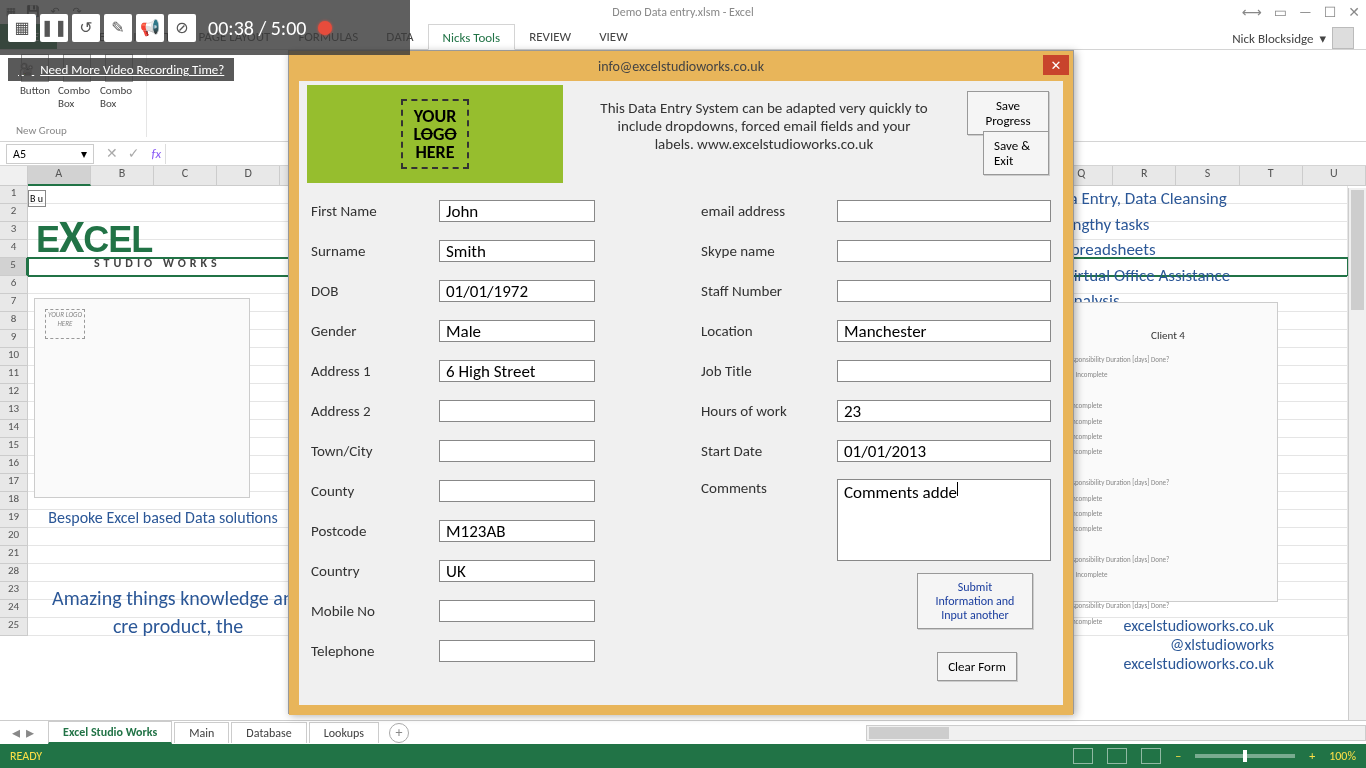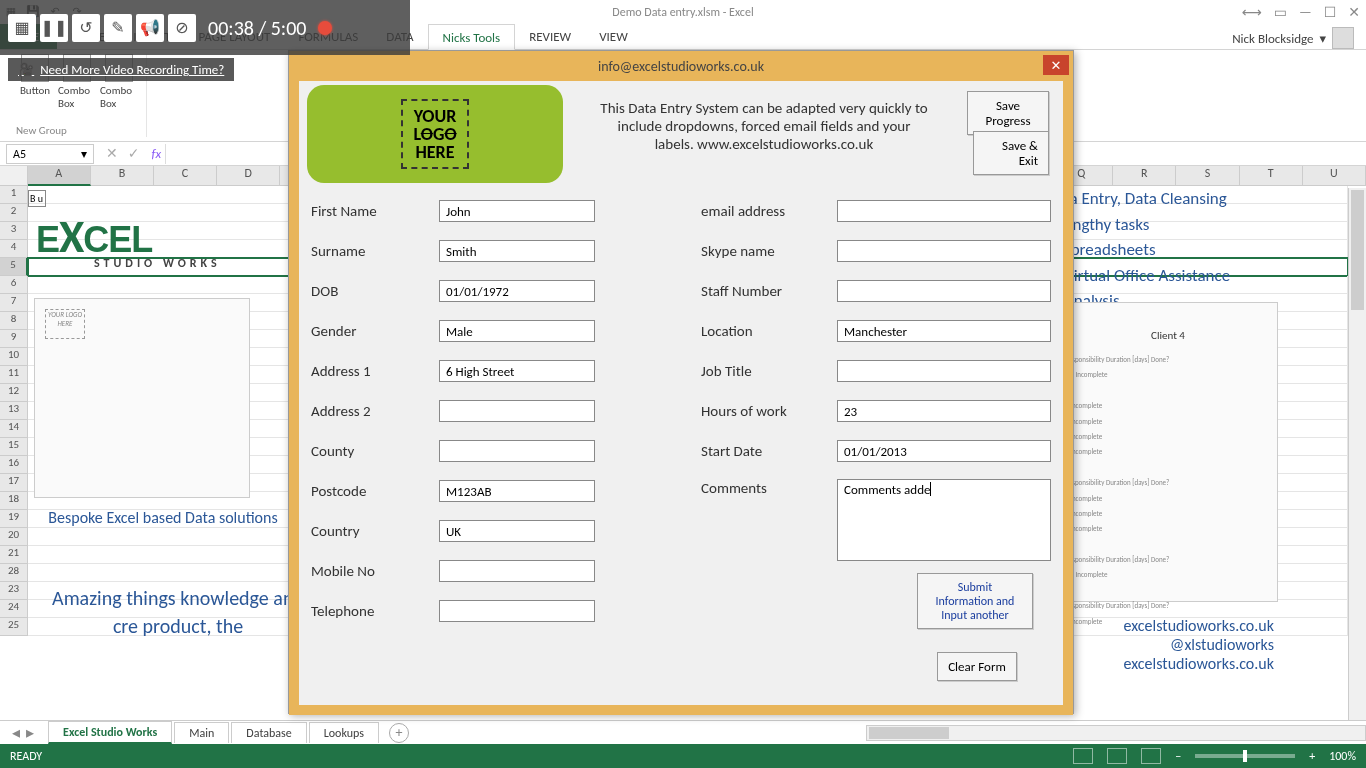--- a/index.html
+++ b/index.html
@@ -67,49 +67,49 @@
 .cap2 { position:absolute; top:398px; left:20px; width:260px; text-align:center; font-size:20px; color:#2b5797; line-height:1.4;}
 .right-text { position:absolute; top:0px; left:1036px; font-size:17px; color:#2b5797; line-height:1.5;}
 .right-thumb { position:absolute; top:116px; left:1030px; width:220px; height:300px; border:1px solid #ccc; background:#fafafa; font-size:8px; padding:6px; color:#888;}
 .right-links { position:absolute; top:430px; left:1036px; text-align:right; width:210px; font-size:16px; color:#2b5797;}
 
 
 .userform { position: absolute; top: 50px; left: 288px; width: 786px; height: 664px; background: #f0f0f0; border: 1px solid #999; box-shadow: 2px 2px 8px rgba(0,0,0,0.3); z-index: 50;}
 .uf-title { height: 30px; background: #e8b55a; display: flex; align-items: center; justify-content: center; color: #444; font-size: 14px; position: relative;}
 .uf-close { position: absolute; right: 4px; top: 4px; width: 26px; height: 20px; background: #c8442c; color: #fff; display:flex;align-items:center;justify-content:center; font-size:13px;}
 .uf-body { padding: 4px; border: 10px solid #e8b55a; border-top:none; height: 634px; background: #f0f0f0; position:relative;}
-.logo-box { position:absolute; top:4px; left:8px; width:256px; height:98px; background:#96be2e; display:flex;align-items:center;justify-content:center;border-radius:17px;}
+.logo-box { position:absolute; top:4px; left:8px; width:256px; height:98px; background:#96be2e; display:flex;align-items:center;justify-content:center;}
 .logo-inner { border: 2px dashed #333; padding: 6px 10px; font-weight:bold; font-size:18px; text-align:center; line-height:1;}
 .promo-text { position:absolute; top:18px; left:300px; width:330px; text-align:center; font-size:15px; color:#333;}
 .uf-btn { position:absolute; background:#f5f5f5; border:1px solid #999; font-size:13px; padding:6px 10px; box-shadow:1px 1px 0 #ccc;}
 .btn-save-prog { top:10px; right:14px; width:82px; text-align:center;}
-.btn-save-exit { top:50px; right:14px; width:76px; text-align:right;}
+.btn-save-exit { top:50px; right:14px; width:66px; text-align:left;}
 .btn-submit { bottom:76px; right:30px; width:116px; font-size:12px; text-align:center; color:#1a3d9e;}
 .btn-clear { bottom:24px; right:46px; width:80px; text-align:center;}
 
 .form-grid { position:absolute; top:118px; left:12px; right:12px; display:flex; gap:40px;}
 .form-col { flex:1; }
 .form-row { display:flex; align-items:center; margin-bottom:16px; height:24px;}
 .form-label { width:128px; font-size:15px; color:#333;}
-.form-input { flex:1; max-width:156px; height:22px; border:1px solid #888; background:#fff; font-size:13px; padding:0 6px; display:flex; align-items:center;}
+.form-input { flex:1; max-width:156px; height:22px; border:1px solid #888; background:#fff; font-size:17px; padding:0 6px; display:flex; align-items:center;}
 .form-col2 .form-input { max-width: 248px;}
 .comments-input { height: 82px !important; align-items:flex-start; padding-top:2px;}
 .form-col2 .form-label{width:136px;}
 
 
 .sheet-tabs { position:absolute; bottom:24px; left:0; right:0; height:24px; background:#fff; border-top:1px solid #ccc; display:flex; align-items:center; padding-left:12px; gap:2px;}
 .sheet-nav { display:flex; gap:6px; color:#888; margin-right:12px;}
 .sheet-tab { padding:3px 14px; font-size:12px; border:1px solid #ccc; border-bottom:none; background:#fff; color:#404040;}
 .sheet-tab.active { font-weight:bold; border-bottom:2px solid #217346; color:#217346;}
 .sheet-add { width:20px; height:20px; border:1px solid #aaa; border-radius:50%; display:flex;align-items:center;justify-content:center; color:#888; margin-left:8px; font-size:14px;}
 .hscroll { margin-left:auto; width:500px; height:16px; background:#f0f0f0; border:1px solid #ccc; position:relative;}
 .hscroll-thumb{position:absolute;left:2px;top:1px;width:80px;height:12px;background:#cdcdcd;}
 
 
-.status-bar { position:absolute; bottom:0; left:0; right:0; height:24px; background:#217346; color:#ffffff; display:flex; align-items:center; padding:0 10px; font-size:12px;}
+.status-bar { position:absolute; bottom:0; left:0; right:0; height:24px; background:#217346; color:#fde047; display:flex; align-items:center; padding:0 10px; font-size:12px;}
 .status-right { margin-left:auto; display:flex; align-items:center; gap:14px;}
 .view-btn{width:20px;height:16px;border:1px solid rgba(255,255,255,0.5);}
 .zoom-slider{width:100px;height:4px;background:rgba(255,255,255,0.4);position:relative;}
 .zoom-slider::after{content:'';position:absolute;left:48px;top:-4px;width:4px;height:12px;background:#fff;}
 
 
 .vscroll{position:absolute;right:0;top:188px;width:18px;bottom:48px;background:#f0f0f0;border-left:1px solid #ccc;}
 .vscroll-thumb{position:absolute;top:2px;left:2px;right:2px;height:120px;background:#cdcdcd;}
 </style>
 </head>
@@ -384,20 +384,24 @@
           </div>
         <div class="form-row">
             <div class="form-label">Address 1</div>
             <div class="form-input">6 High Street</div>
           </div>
         <div class="form-row">
             <div class="form-label">Address 2</div>
             <div class="form-input"></div>
           </div>
         <div class="form-row">
+            <div class="form-label">Town/City</div>
+            <div class="form-input"></div>
+          </div>
+        <div class="form-row">
             <div class="form-label">County</div>
             <div class="form-input"></div>
           </div>
         <div class="form-row">
             <div class="form-label">Postcode</div>
             <div class="form-input">M123AB</div>
           </div>
         <div class="form-row">
             <div class="form-label">Country</div>
             <div class="form-input">UK</div>

